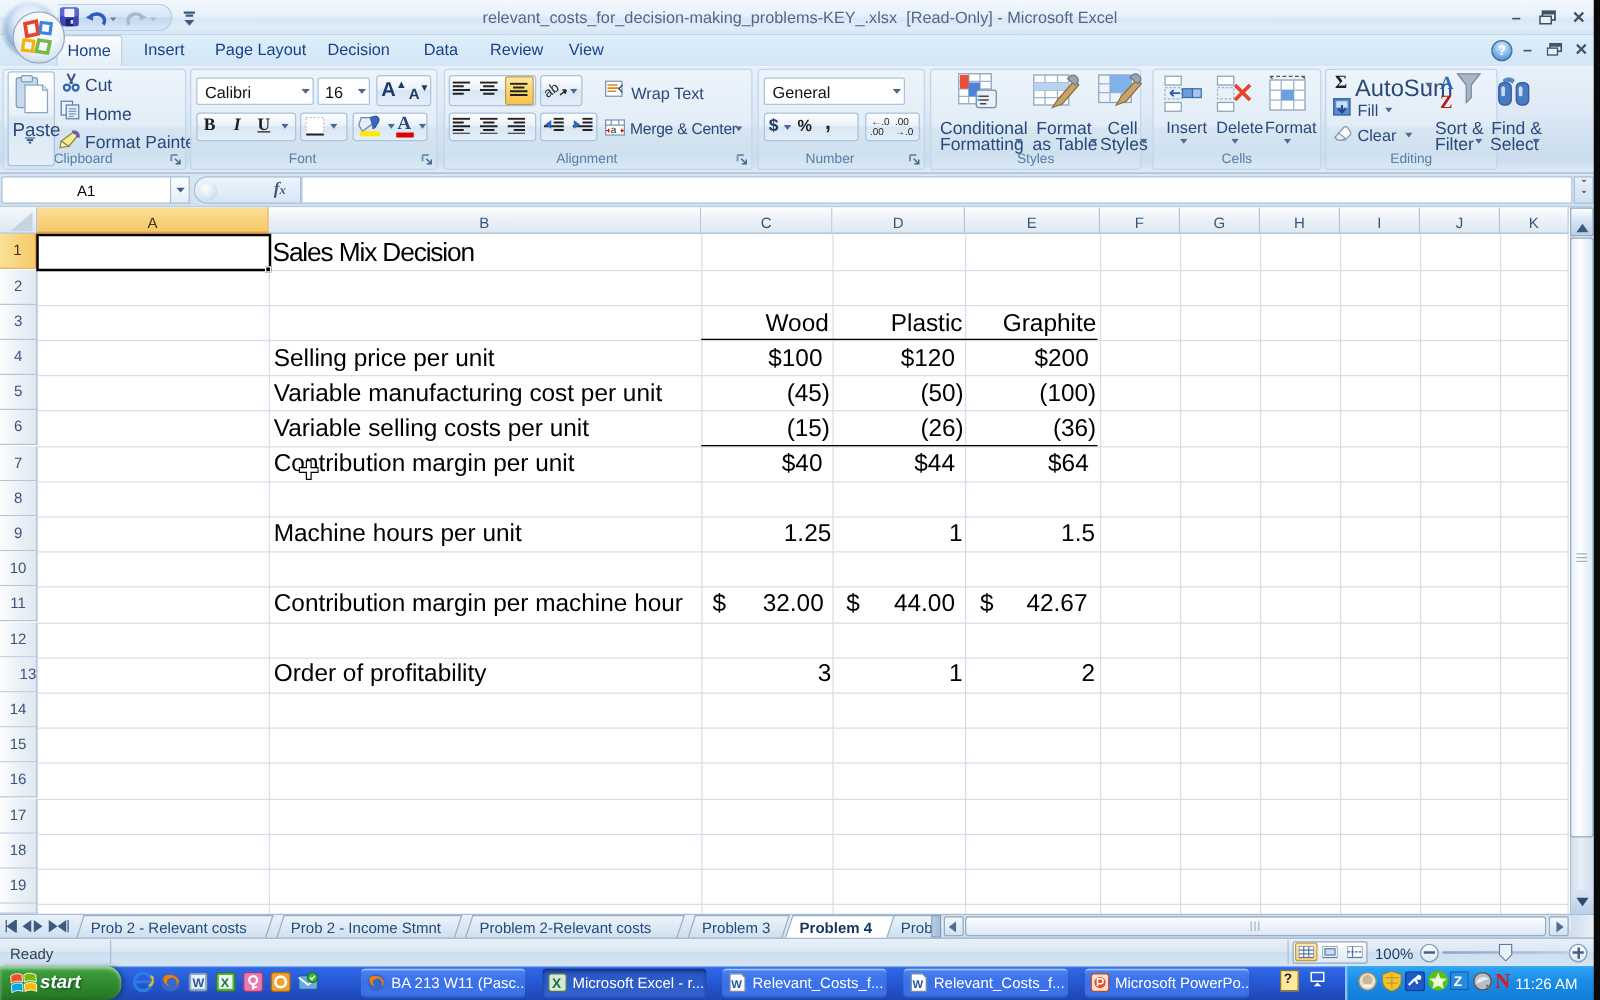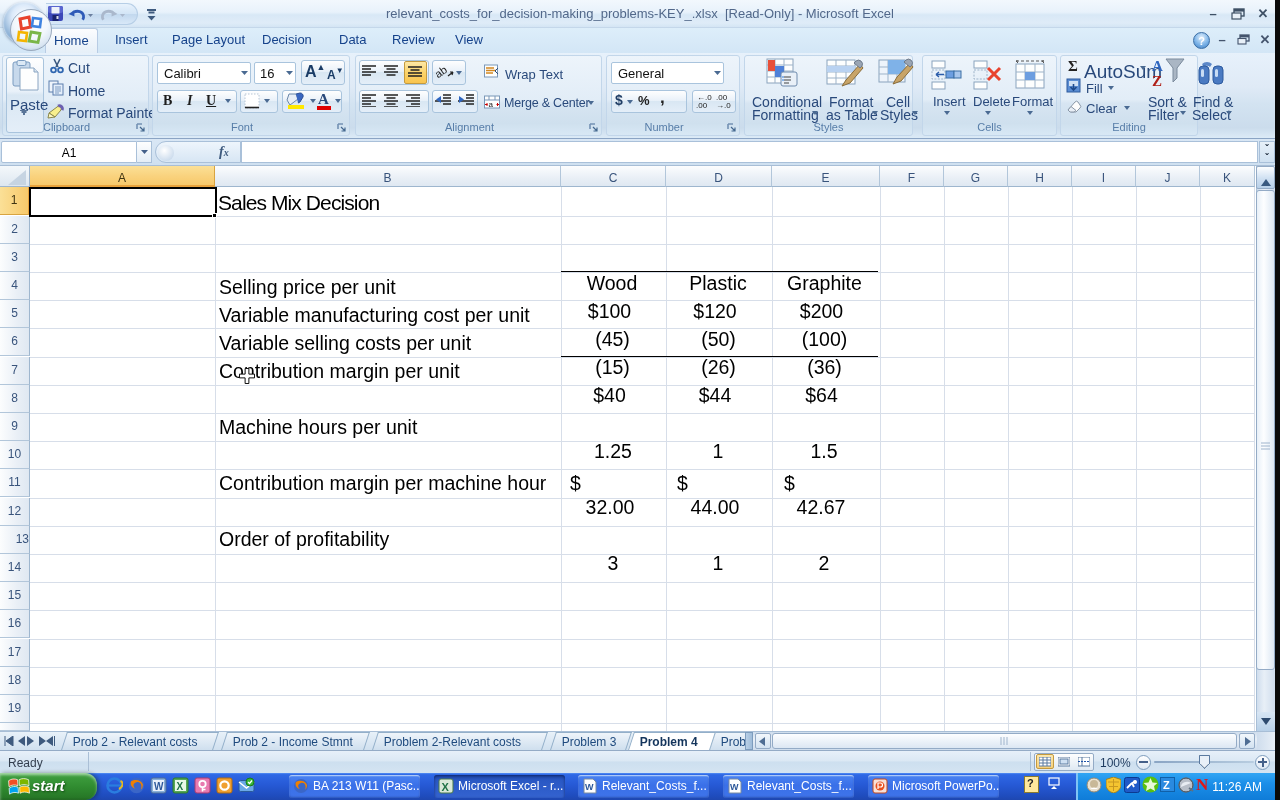--- a/index.html
+++ b/index.html
@@ -35,21 +35,21 @@
 
 #sheet{left:0;top:166px;width:1255px;height:565px;background:#fff;}
 #corner{left:0;top:166px;width:30px;height:21.3px;background:linear-gradient(#f4f8fb,#dde7f1);border-right:1px solid #9eb6ce;border-bottom:1px solid #9eb6ce;}
 .colhdr{top:166px;height:21.3px;background:linear-gradient(#fcfdfe,#e9eff6 60%,#dfe8f2);border-right:1px solid #b2c6da;border-bottom:1px solid #9eb6ce;font-size:12px;color:#39547c;text-align:center;padding-top:5px;}
 .colhdr.sel{background:linear-gradient(#fbe097,#f9d27d 55%,#f7c96b);border-right:1px solid #d8a441;border-bottom:2px solid #e8a33d;color:#3f3412;}
 .rowhdr{left:0;width:30px;background:linear-gradient(90deg,#fcfdfe,#e9eff6 60%,#dfe8f2);border-right:1px solid #9eb6ce;border-bottom:1px solid #b2c6da;font-size:12px;color:#39547c;text-align:center;}
 .rowhdr.sel{background:linear-gradient(90deg,#fbe097,#f7c96b);border-right:2px solid #e8a33d;border-bottom:1px solid #d8a441;color:#3f3412;}
 .gvline{top:187px;width:1px;height:544px;background:#d7dee9;}
 .ghline{left:30px;width:1225px;height:1px;background:#d7dee9;}
 .cell{position:absolute;font-size:19.5px;color:#000;white-space:nowrap;}
-.rt{text-align:center;margin-top:24px;}
+.rt{text-align:right;}
 #selbox{left:29px;top:187px;width:188px;height:30px;border:2px solid #000;background:transparent;}
 #selhandle{left:212px;top:213px;width:5px;height:5px;background:#000;border:1px solid #fff;}
 
 #tabbar{left:0;top:731px;width:1280px;height:19px;background:linear-gradient(#e8f1f9,#d0e0ef);border-top:1px solid #a8bed6;}
 .stab{top:732px;height:18px;font-size:12px;color:#1e4a7e;white-space:nowrap;background:linear-gradient(#eef4fa,#cfdfee);border:1px solid #93afc9;border-bottom:none;padding:2px 8px 0 8px;transform:skewX(-18deg);}
 .stab span{display:inline-block;transform:skewX(18deg);}
 .stab.active{background:#fff;font-weight:bold;color:#14355c;z-index:5;}
 
 #statusbar{left:0;top:750px;width:1280px;height:23px;background:linear-gradient(#e7f0f9 0%,#dbe8f4 45%,#cddfef 50%,#d4e4f2 100%);border-top:1px solid #94abc6;}
 

